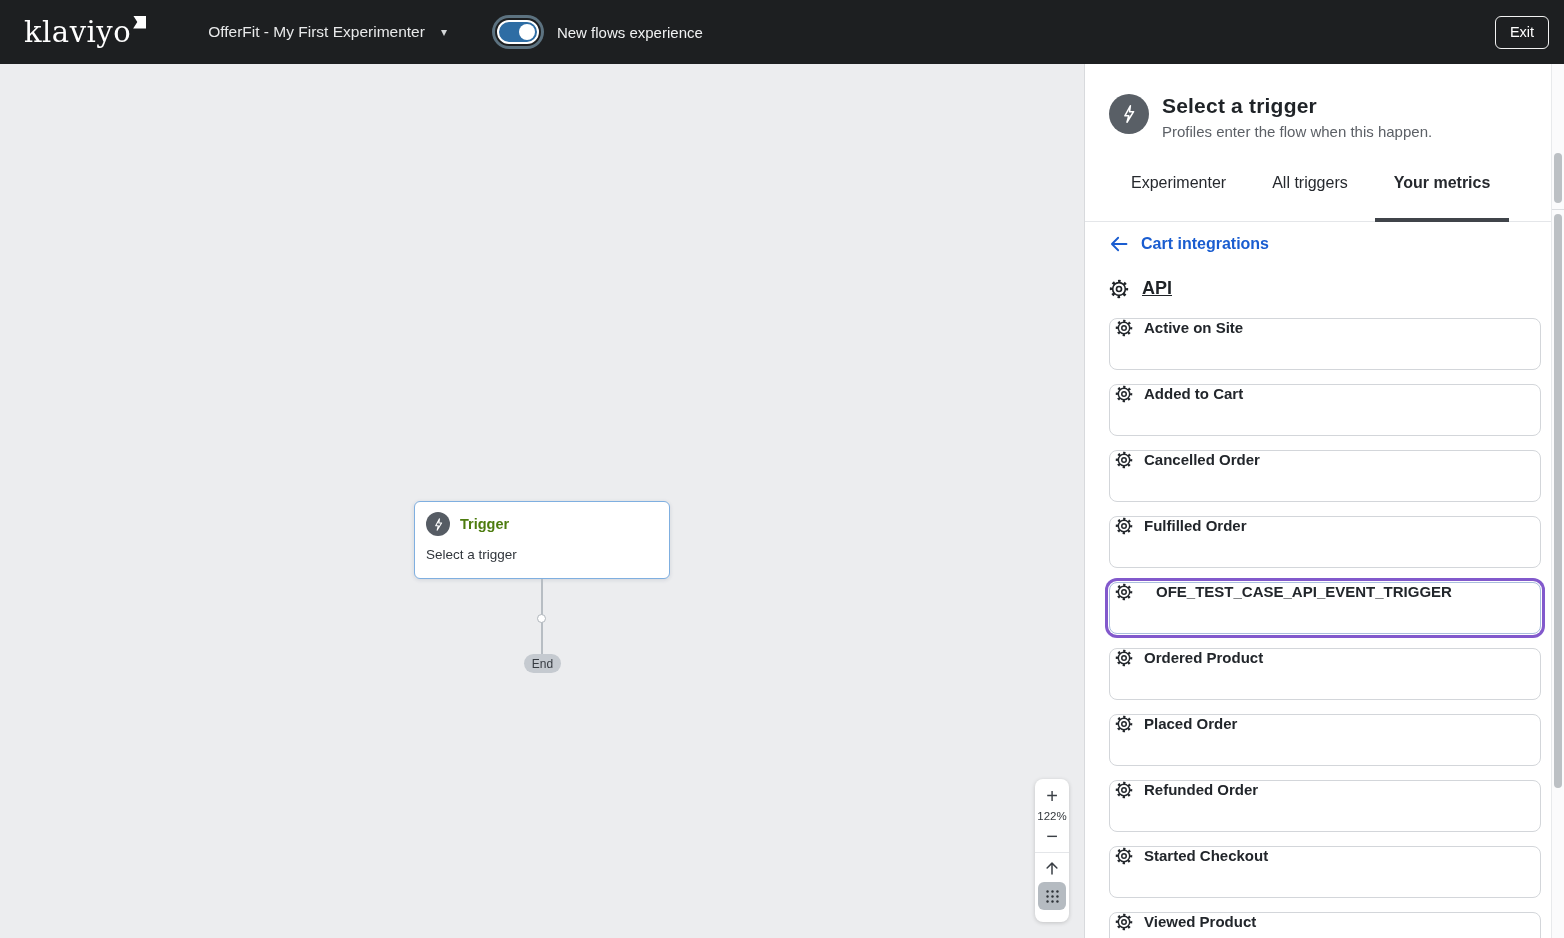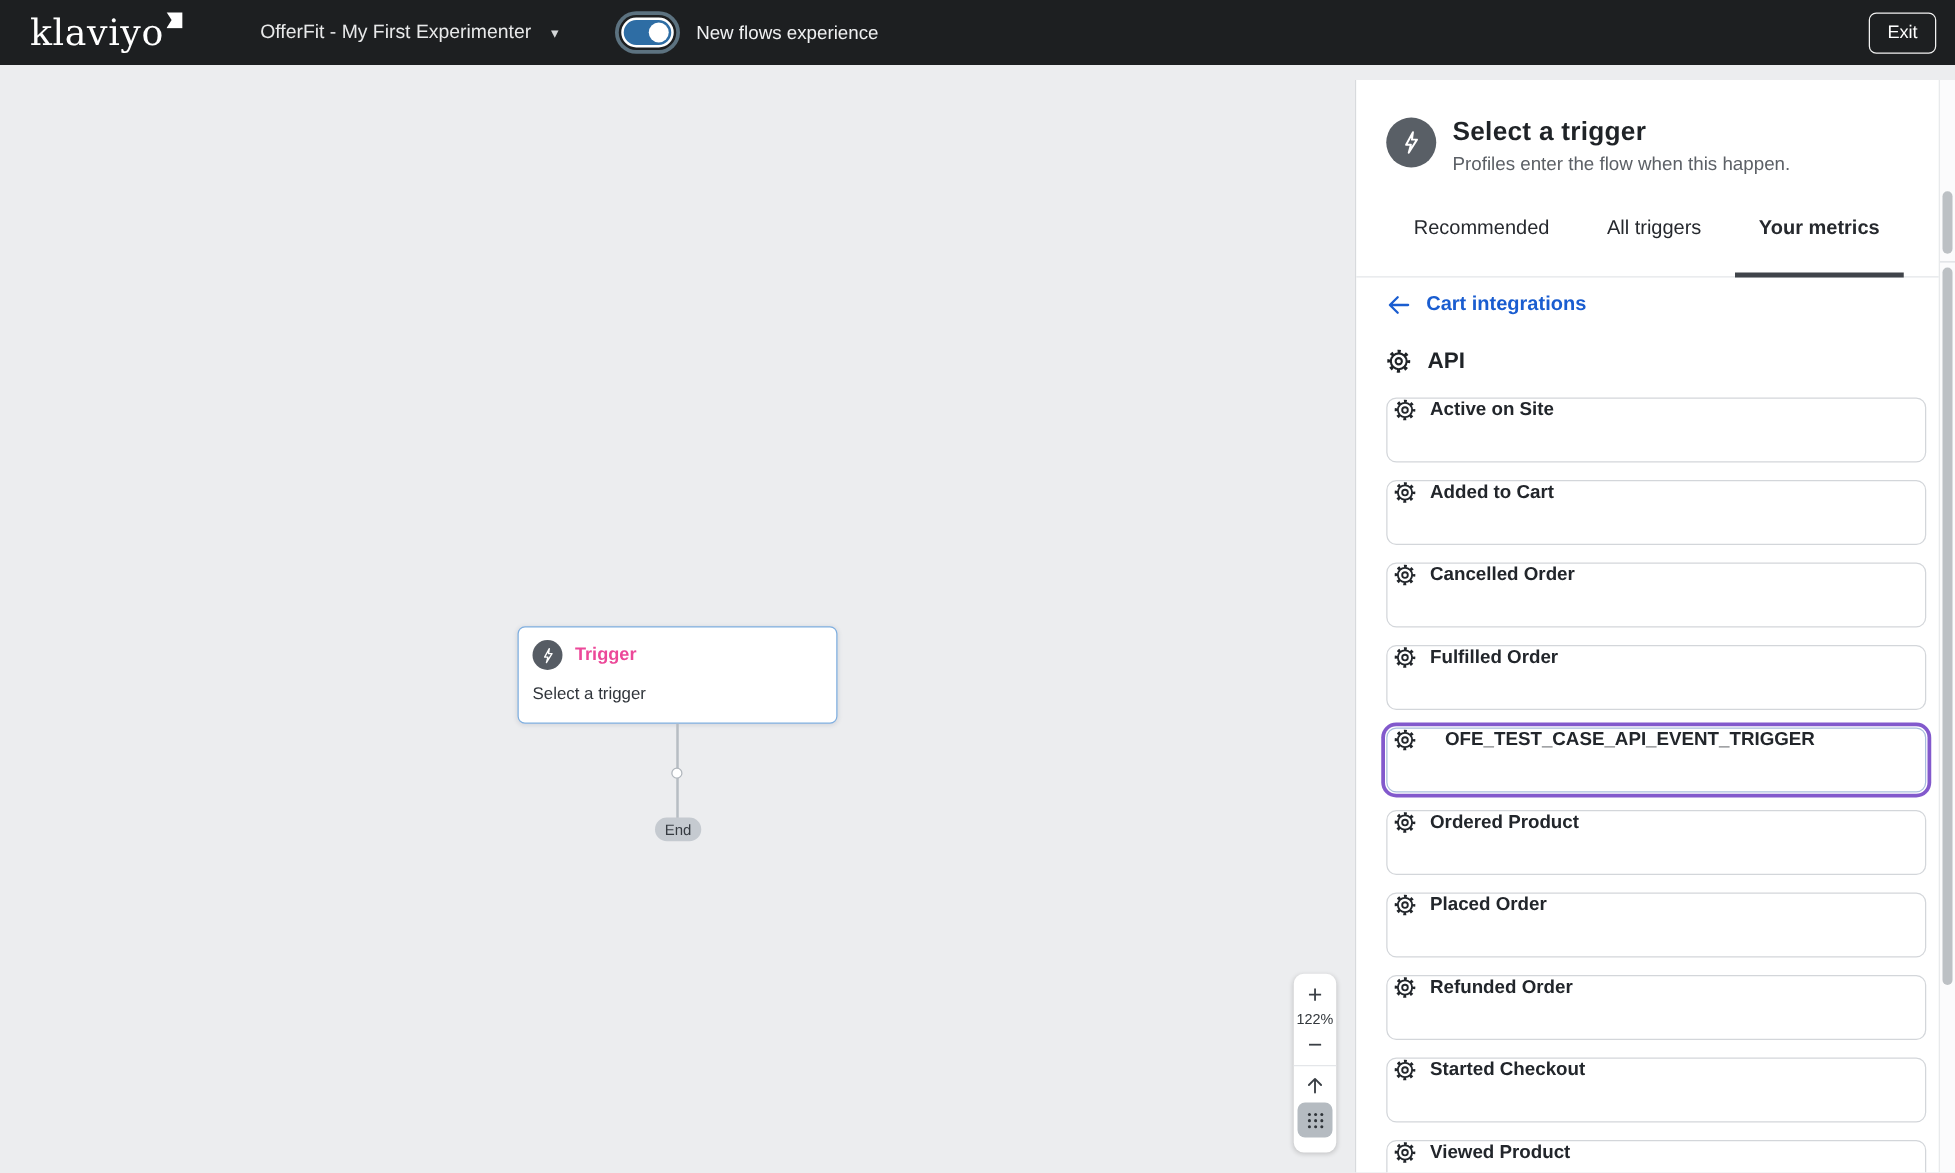--- a/index.html
+++ b/index.html
@@ -1,20 +1,20 @@
 <!DOCTYPE html>
 <html><head>
 <meta charset="utf-8">
 <style>
   * { margin:0; padding:0; box-sizing:border-box; }
   html,body { width:1564px; height:938px; overflow:hidden; }
   body { font-family:"Liberation Sans", sans-serif; background:#ecedef; position:relative; }
 
   
-  .topbar { position:absolute; top:0; left:0; width:1564px; height:52px; background:#1d1f21;
+  .topbar { position:absolute; top:0; left:0; width:1564px; height:64px; background:#1d1f21;
             display:flex; align-items:center; z-index:30; }
   .logo-wrap { margin-left:24px; display:flex; align-items:flex-start; color:#fff; }
   .logo-text { font-family:"DejaVu Serif", serif; font-size:29px; color:#fff; letter-spacing:.5px; line-height:1; }
   .logo-flag { width:13px; height:13px; background:#fff; margin-left:2px; margin-top:-2px;
                clip-path:polygon(0 0,100% 0,100% 100%,0 100%,32% 50%); }
   .flow-selector { margin-left:62px; display:flex; align-items:center; color:#e8e9ea; font-size:15.5px; cursor:pointer; }
   .flow-caret { margin-left:16px; font-size:12px; color:#d4d6d8; }
   .toggle-group { margin-left:50px; display:flex; align-items:center; }
   .toggle { position:relative; width:42px; height:24px; border-radius:13px; background:#2e6da4;
             border:2px solid #fff; box-shadow:0 0 0 2px #1d1f21, 0 0 0 5px #5c7280; cursor:pointer; }
@@ -25,21 +25,21 @@
               font-family:"Liberation Sans", sans-serif; cursor:pointer; }
 
   
   .canvas { position:absolute; top:64px; left:0; width:1085px; height:874px; background:#ecedef;
             border-right:1px solid #d8dadd; }
   .trigger-node { position:absolute; left:414px; top:437px; width:256px; height:78px; background:#fff;
                   border:1px solid #7fafe0; border-radius:6px; box-shadow:0 1px 4px rgba(40,60,90,.14); cursor:pointer; }
   .node-row { display:flex; align-items:center; padding:10px 0 0 11px; }
   .node-icon { width:24px; height:24px; border-radius:50%; background:#565c64; display:flex;
                align-items:center; justify-content:center; flex:none; }
-  .node-title { margin-left:10px; font-size:14.5px; font-weight:bold; color:#ec4899; }
+  .node-title { margin-left:10px; font-size:14.5px; font-weight:bold; color:#4d7c0f; }
   .node-sub { padding:11px 0 0 11px; font-size:13.5px; color:#30353b; }
   .connector-line { position:absolute; left:541px; top:515px; width:2px; height:77px; background:#b7bdc3; }
   .connector-dot { position:absolute; left:537px; top:550px; width:9px; height:9px; border-radius:50%;
                    background:#fff; border:1.5px solid #b0b6bc; }
   .end-pill { position:absolute; left:524px; top:590px; width:37px; height:19px; border-radius:10px;
               background:#c5cad0; color:#363b41; font-size:12px; display:flex; align-items:center; justify-content:center; }
 
   
   .zoom-panel { position:absolute; left:1035px; top:715px; width:34px; height:143px; background:#fff;
                 border-radius:8px; box-shadow:0 1px 4px rgba(0,0,0,.18); display:flex; flex-direction:column;
@@ -66,21 +66,21 @@
           align-items:flex-start; }
   .tab { padding:9px 19px 0 19px; margin-right:8px; font-size:16px; color:#26292e; height:57px;
          position:relative; cursor:pointer; }
   .tab.active { font-weight:bold; }
   .tab.active::after { content:""; position:absolute; left:0; right:0; bottom:0; height:4px; background:#40444a; }
 
   .panel-content { position:absolute; top:146px; left:0; right:13px; bottom:0; overflow:hidden; padding:24px; }
   .back-link { display:flex; align-items:center; color:#1a5dd0; font-size:16px; font-weight:600; cursor:pointer; }
   .back-arrow { margin-right:12px; display:flex; }
   .section-row { display:flex; align-items:center; margin-top:24px; color:#1f2327; }
-  .section-label { margin-left:13px; font-size:18px; font-weight:bold; }
+  .section-label { margin-left:13px; font-size:18px; font-weight:bold;text-decoration:underline; }
   .trigger-list { margin-top:19px; }
   .titem { width:432px; height:52px; border:1px solid #d3d6da; border-radius:8px; background:#fff;
            display:flex; padding-left:5px; margin-bottom:14px; cursor:pointer;
            color:#22262b; }
   .titem-label { margin-left:11px; font-size:15px; font-weight:600; }
   .titem.selected { border:1px solid #a9bedd; box-shadow:0 0 0 1px #fff, 0 0 0 4px #8259cc;gap:12px; }
 
   
   .scroll-strip { position:absolute; top:64px; right:0; width:13px; height:874px; background:#fbfbfc;
                   border-left:1px solid #e8eaec; z-index:10; }
@@ -179,21 +179,21 @@
           <use href="#bolt"></use>
         </svg>
     </div>
     <div class="panel-titles">
       <div class="panel-title">Select a trigger</div>
       <div class="panel-sub">Profiles enter the flow when this happen.</div>
     </div>
   </div>
 
   <div class="tabs">
-    <div class="tab">Recommended</div>
+    <div class="tab">Experimenter</div>
     <div class="tab">All triggers</div>
     <div class="tab active">Your metrics</div>
   </div>
 
   <div class="panel-content">
 
     <div class="back-link">
       <span class="back-arrow">
         <svg width="20" height="20" viewBox="0 0 24 24">
           <path d="M21 12 H4 M11 4.5 L3.5 12 L11 19.5" fill="none" stroke="#1a5dd0" stroke-width="2.2" stroke-linecap="round" stroke-linejoin="round"></path>

